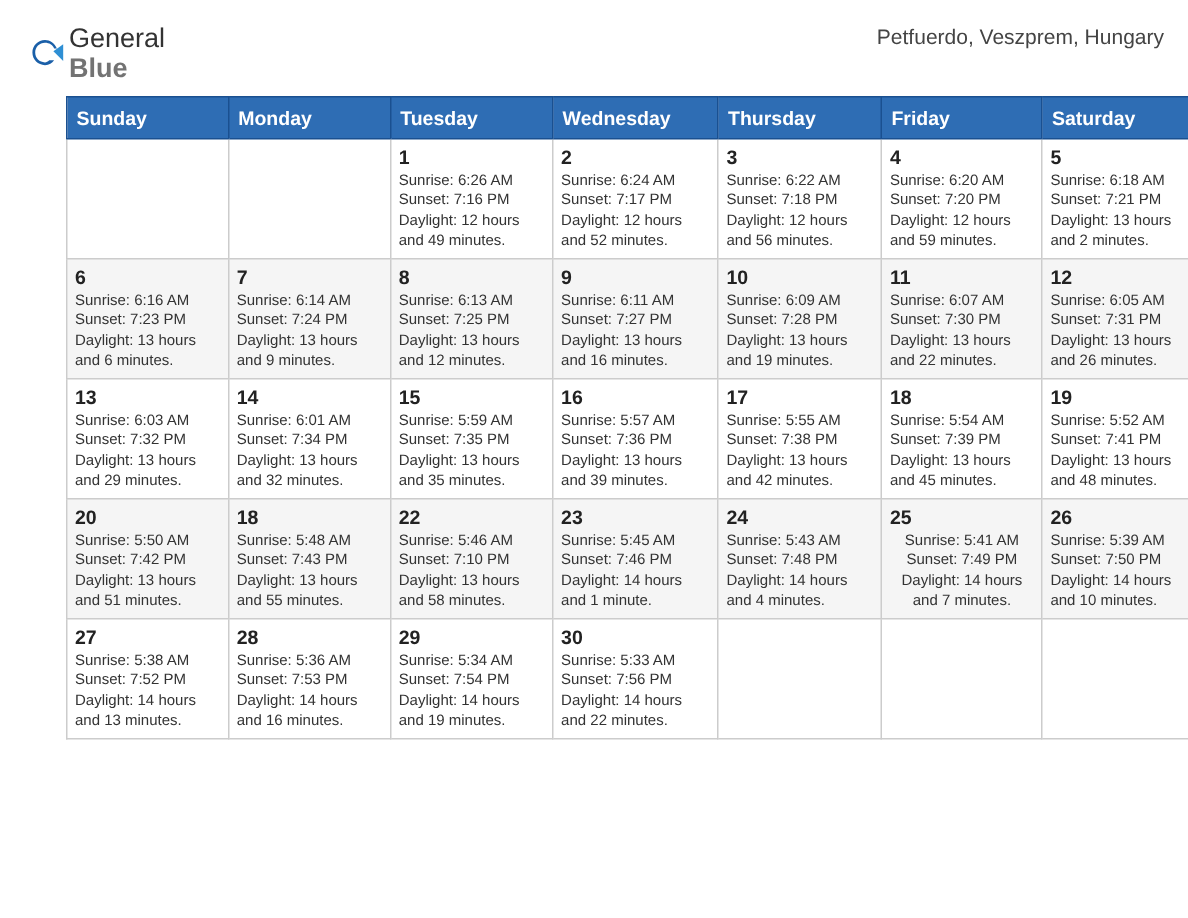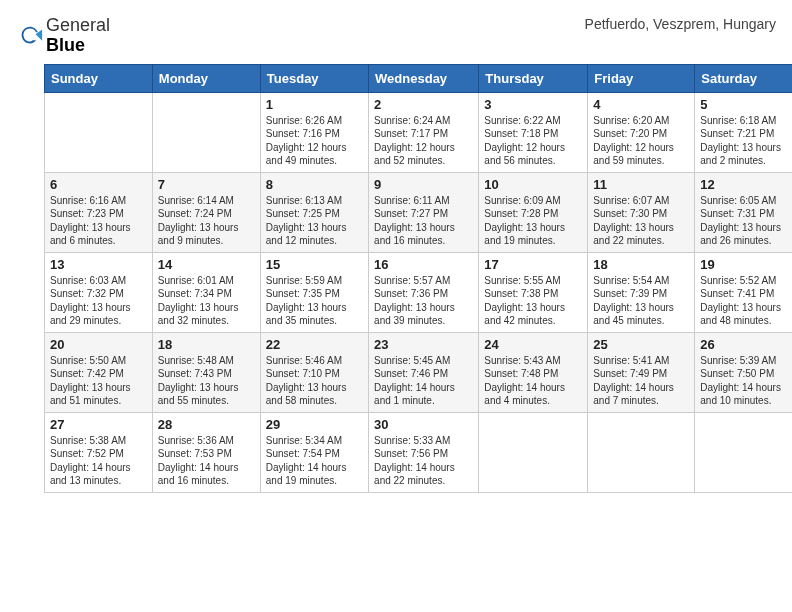--- a/index.html
+++ b/index.html
@@ -26,21 +26,21 @@
       line-height: 1.1;
     }
     .logo-general {
       font-size: 18px;
       font-weight: normal;
       color: #333;
     }
     .logo-blue {
       font-size: 18px;
       font-weight: bold;
-      color: #000000;
+      color: #737373;
     }
     .logo-icon {
       width: 28px;
       height: 28px;
       margin-right: 2px;
     }
     .title-section {
       text-align: right;
     }
     .month-title {
@@ -281,21 +281,21 @@
 Daylight: 14 hours and 1 minute.</div>
         </td>
         <td>
           <span class="day-number">24</span>
           <div class="day-info" style="white-space: pre-line;">Sunrise: 5:43 AM
 Sunset: 7:48 PM
 Daylight: 14 hours and 4 minutes.</div>
         </td>
         <td>
           <span class="day-number">25</span>
-          <div class="day-info" style="white-space: pre-line;">Sunrise: 5:41 AM
+          <div class="day-info" style="white-space: pre-line; text-align: center;">Sunrise: 5:41 AM
 Sunset: 7:49 PM
 Daylight: 14 hours and 7 minutes.</div>
         </td>
         <td>
           <span class="day-number">26</span>
           <div class="day-info" style="white-space: pre-line;">Sunrise: 5:39 AM
 Sunset: 7:50 PM
 Daylight: 14 hours and 10 minutes.</div>
         </td>
       </tr>

